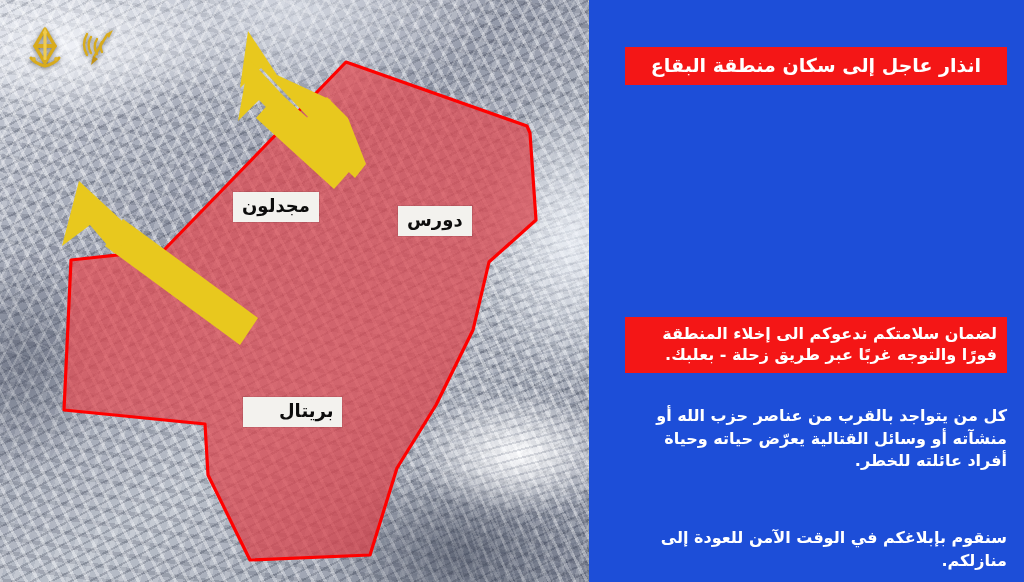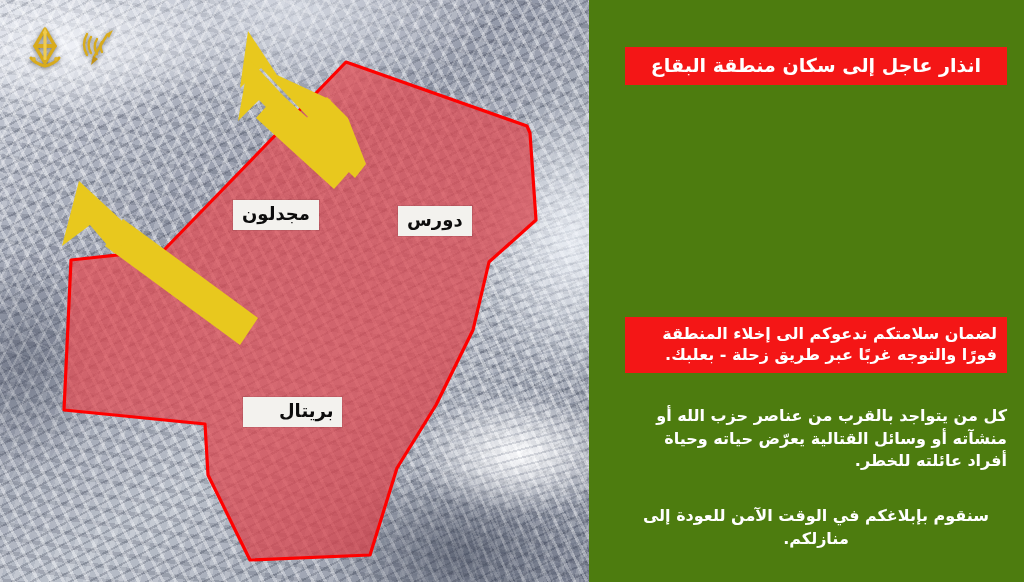--- a/index.html
+++ b/index.html
@@ -65,32 +65,32 @@
     background:#f3f2ee;
     color:#0d0d0d;
     font-weight:700;
     font-size:18px;
     line-height:1;
     padding:5px 9px 7px;
     white-space:nowrap;
     direction:rtl;
     box-shadow:0 0 0 1px rgba(0,0,0,.08);
   }
-  #label-majdaloun{left:233px;top:200px;}
+  #label-majdaloun{left:233px;top:192px;}
   #label-douris{left:398px;top:206px;}
   #label-brital{left:243px;top:397px;padding-left:36px;}
 
   
   #emblems{position:absolute;left:22px;top:24px;display:flex;gap:14px;align-items:center;}
   .emblem{filter:drop-shadow(0 1px 2px rgba(0,0,0,.5));}
 
   
   #text-panel{
     position:absolute;left:589px;top:0;width:435px;height:582px;
-    background:#4d7c0f;
+    background:#1d4ed8;
     direction:rtl;
     box-sizing:border-box;
     padding:0 17px 0 36px;
   }
   .banner{
     background:#f41616;
     color:#ffffff;
     font-weight:700;
     text-align:center;
     direction:rtl;
@@ -113,21 +113,21 @@
     color:#ffffff;
     font-weight:700;
     font-size:16px;
     line-height:1.42;
     text-align:right;
     direction:rtl;
   }
   #para-villages{top:116px;}
   #para-activity{top:194px;}
   #para-proximity{top:389px;}
-  #para-return{top:489px;text-align:center;}
+  #para-return{top:511px;}
 </style>
 </head>
 <body>
 
 <div id="poster">
 
   <div id="map-panel">
 
     <div id="map-imagery"></div>
     <div id="map-terrain"></div>

